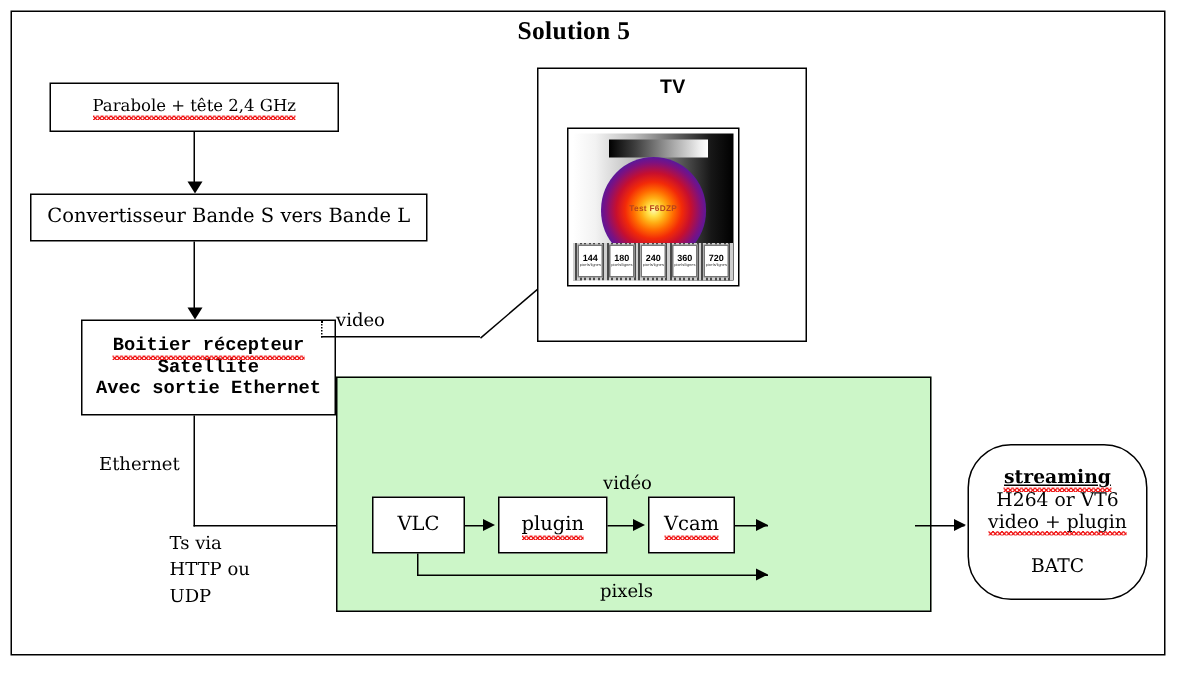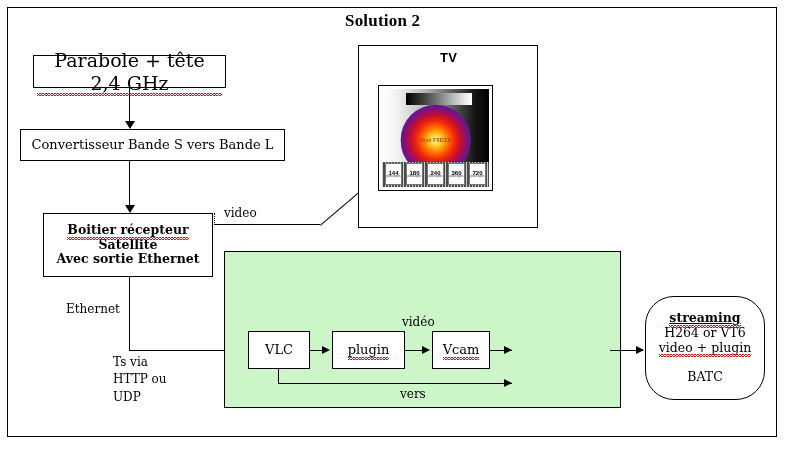--- a/index.html
+++ b/index.html
@@ -109,37 +109,37 @@
   .tp-cell b{font-size:6px;line-height:1;color:#000;}
   .tp-cell s{font-size:2.6px;line-height:1;color:#333;text-decoration:none;}
 </style>
 </head>
 <body>
 
 <div id="canvas">
 
   <div class="outer-border"></div>
 
-  <div class="title" style="left:345px;top:11px;">Solution 2</div>
-
-  <div class="node" style="left:33px;top:55px;width:193px;height:33px;font-size:19px;">
+  <div class="title" style="left:345px;top:11px;">Solution 5</div>
+
+  <div class="node" style="left:33px;top:55px;width:193px;height:33px;font-size:11px;">
     <div class="inner"><span class="sq">Parabole + tête 2,4 GHz</span></div>
   </div>
 
   <div class="ln vln" style="left:129px;top:88px;height:36px;"></div>
   <div class="arrow-d" style="left:124.5px;top:121px;"></div>
 
   <div class="node" style="left:20px;top:129px;width:265px;height:32px;font-size:13px;">
     <div class="inner"><span>Convertisseur Bande S vers Bande L</span></div>
   </div>
 
   <div class="ln vln" style="left:129px;top:161px;height:46px;"></div>
   <div class="arrow-d" style="left:124.5px;top:205px;"></div>
 
-  <div class="node" style="left:43px;top:213px;width:170px;height:64px;font-size:12.5px;font-weight:bold;">
+  <div class="node" style="left:54px;top:213px;width:170px;height:64px;font-size:12.5px;font-weight:bold;font-family:Liberation Mono, monospace;">
     <div class="inner">
       <span class="sq">Boitier récepteur</span><br>
       <span>Satellite</span><br>
       <span>Avec sortie Ethernet</span>
     </div>
   </div>
 
   <div class="dotln" style="left:214px;top:213px;height:12px;"></div>
 
   <div class="label" style="left:224px;top:205px;">video</div>
@@ -212,21 +212,21 @@
   </div>
 
   <div class="label" style="left:402px;top:314px;">vidéo</div>
 
   <div class="ln hln" style="left:490px;top:349.5px;width:22px;"></div>
   <div class="arrow-r" style="left:504px;top:345.5px;"></div>
 
   <div class="ln vln" style="left:278px;top:369px;height:15px;"></div>
   <div class="ln hln" style="left:278px;top:383px;width:234px;"></div>
   <div class="arrow-r" style="left:504px;top:379px;"></div>
-  <div class="label" style="left:400px;top:386px;">vers</div>
+  <div class="label" style="left:400px;top:386px;">pixels</div>
 
 
   <div class="ln hln" style="left:610px;top:349.5px;width:33px;"></div>
   <div class="arrow-r" style="left:636px;top:345.5px;"></div>
 
   <div class="node" style="left:645px;top:296px;width:120px;height:104px;font-size:12.5px;border-radius:29px;">
     <div class="inner">
       <span class="sq ul" style="font-weight:bold;">streaming</span><br>
       <span>H264 or VT6</span><br>
       <span class="sq">video + plugin</span><br>

